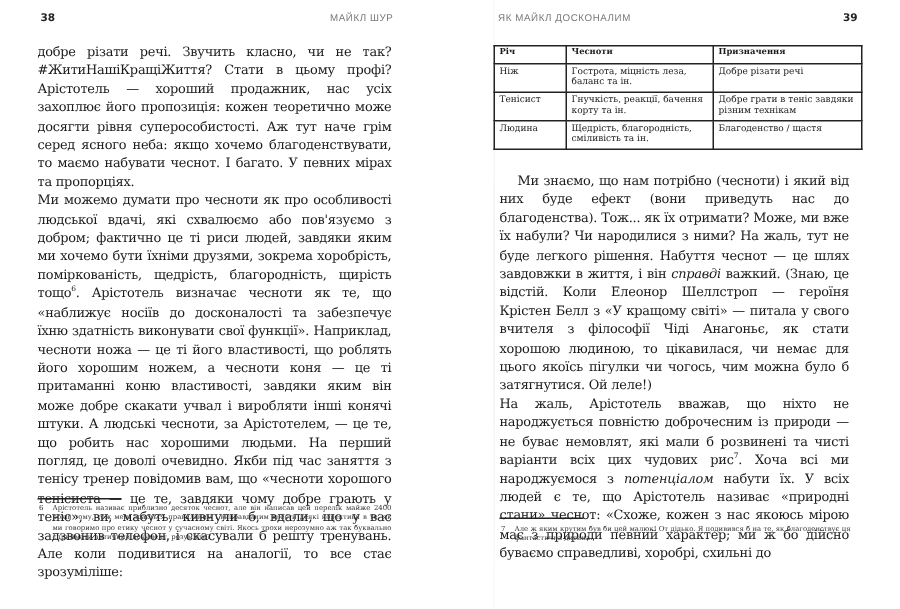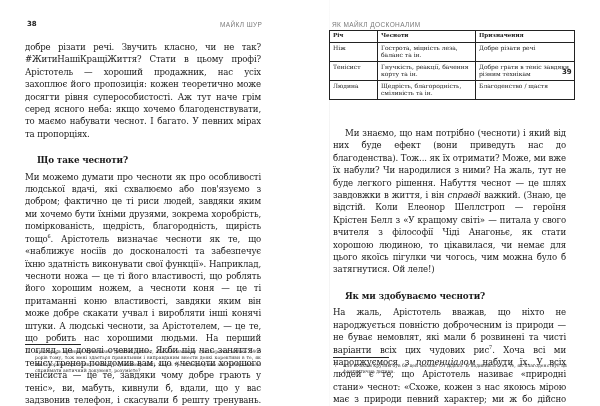--- a/index.html
+++ b/index.html
@@ -1,20 +1,20 @@
 <!DOCTYPE html>
 <html><head>
 <meta charset="utf-8">
 <style>
   html, body { margin: 0; padding: 0; }
   body {
     width: 600px; height: 406px; background: #ffffff; overflow: hidden;
     font-family: "DejaVu Serif", serif; color: #1a1a1a; position: relative;
   }
-  .page { position: absolute; top: 12px; height: 328px; padding-left: 24px; }
+  .page { position: absolute; top: 0; height: 328px; padding-left: 24px; }
   .page-left { left: 0; width: 300px; }
   .page-right { left: 300px; width: 300px; }
   .gutter {
     position: absolute; left: 329px; top: 0; width: 1px; height: 406px;
     background: linear-gradient(#fafafa, #f0f0f0, #fafafa);
   }
   .running-head {
     position: absolute; top: 9px; font-family: Liberation Sans, sans-serif;
     font-size: 6.5px; color: #7a7a7a; letter-spacing: 0.4px;
   }
@@ -55,40 +55,38 @@
 </style>
 </head>
 <body>
 
 <div class="page page-left">
   <span class="page-num" style="left:27px;">38</span>
   <span class="running-head" style="left:220px;">МАЙКЛ ШУР</span>
 
   <div class="text-block" style="left:25px; top:29px; width:236px;">
     <p class="noindent">добре різати речі. Звучить класно, чи не так? #ЖитиНаші­КращіЖиття? Стати в цьому профі? Арістотель — хороший продажник, нас усіх захоплює його пропозиція: кожен теоретично може досягти рівня суперособистості. Аж тут наче грім серед ясного неба: якщо хочемо благоденствувати, то маємо набувати чеснот. І багато. У певних мірах та пропорціях.</p>
-    <p class="heading" style="margin-top:14px; margin-bottom:4px;">Що таке чесноти?</p>
     <p class="noindent"><span>Ми можемо думати про чесноти як про особливості людської вдачі, які схвалюємо або пов'язуємо з добром; фактично це ті риси людей, завдяки яким ми хочемо бути їхніми друзями, зокрема хоробрість, поміркованість, щедрість, благородність, щирість тощо</span><sup>6</sup><span>. Арістотель визначає чесноти як те, що «наближує носіїв до досконалості та забезпечує їхню здатність виконувати свої функції». Наприклад, чесноти ножа — це ті його властивості, що роблять його хорошим ножем, а чесноти коня — це ті притаманні коню властивості, завдяки яким він може добре скакати учвал і виробляти інші конячі штуки. А людські чесноти, за Арістотелем, — це те, що робить нас хорошими людьми. На перший погляд, це доволі очевидно. Якби під час заняття з тенісу тренер повідомив вам, що «чесноти хорошого тенісиста — це те, завдяки чому добре грають у теніс», ви, мабуть, кивнули б, вдали, що у вас задзвонив телефон, і скасували б решту тренувань. Але коли подивитися на аналогії, то все стає зрозуміліше:</span></p>
   </div>
 
   <div class="fn-rule" style="left:25px; top:332px;"></div>
   <div class="footnote" style="left:35px; top:337px; width:226px;">
     <span class="mark">6</span>
     <span>Арістотель називає приблизно десяток чеснот, але він написав цей перелік майже 2400 років тому, тож мені здається правильним і виправданим внести деякі корективи в те, як ми говоримо про етику чеснот у сучасному світі. Якось трохи нерозумно аж так буквально сприймати античний документ, розумієте?</span>
   </div>
 </div>
 
 <div class="gutter"></div>
 
 <div class="page page-right">
   <span class="running-head" style="left:32px;">ЯК МАЙКЛ ДОСКОНАЛИМ</span>
-  <span class="page-num" style="left:262px;margin-top:48px;">39</span>
+  <span class="page-num" style="left:262px;">39</span>
 
   <div class="text-block" style="left:33px; top:115px; width:233px;">
     <p><span>Ми знаємо, що нам потрібно (чесноти) і який від них буде ефект (вони приведуть нас до благоденства). Тож... як їх отримати? Може, ми вже їх набули? Чи народилися з ними? На жаль, тут не буде легкого рішення. Набуття чеснот — це шлях завдовжки в життя, і він </span><em>справді</em><span> важкий. (Знаю, це відстій. Коли Елеонор Шеллстроп — героїня Крістен Белл з «У кращому світі» — питала у свого вчителя з філософії Чіді Анагоньє, як стати хорошою людиною, то цікавилася, чи немає для цього якоїсь пігулки чи чогось, чим можна було б затягнутися. Ой леле!)</span></p>
-    <p class="heading" style="margin-top:14px; margin-bottom:4px;">Як ми здобуваємо чесноти?</p>
     <p class="noindent"><span>На жаль, Арістотель вважав, що ніхто не народжується повністю доброчесним із природи — не буває немовлят, які мали б розвинені та чисті варіанти всіх цих чудових рис</span><sup>7</sup><span>. Хоча всі ми народжуємося з </span><em>потенціалом</em><span> набути їх. У всіх людей є те, що Арістотель називає «природні стани» чеснот: «Схоже, кожен з нас якоюсь мірою має з природи певний характер; ми ж бо дійсно буваємо справедливі, хоробрі, схильні до</span></p>
   </div>
 
   <div class="fn-rule" style="left:33px; top:345px;"></div>
   <div class="footnote" style="left:43px; top:351px; width:224px;">
     <span class="mark">7</span>
     <span>Але ж яким крутим був би цей малюк! От дідько. Я подивився б на те, як благоденствує ця фантастична дитина.</span>
   </div>
 </div>
 

